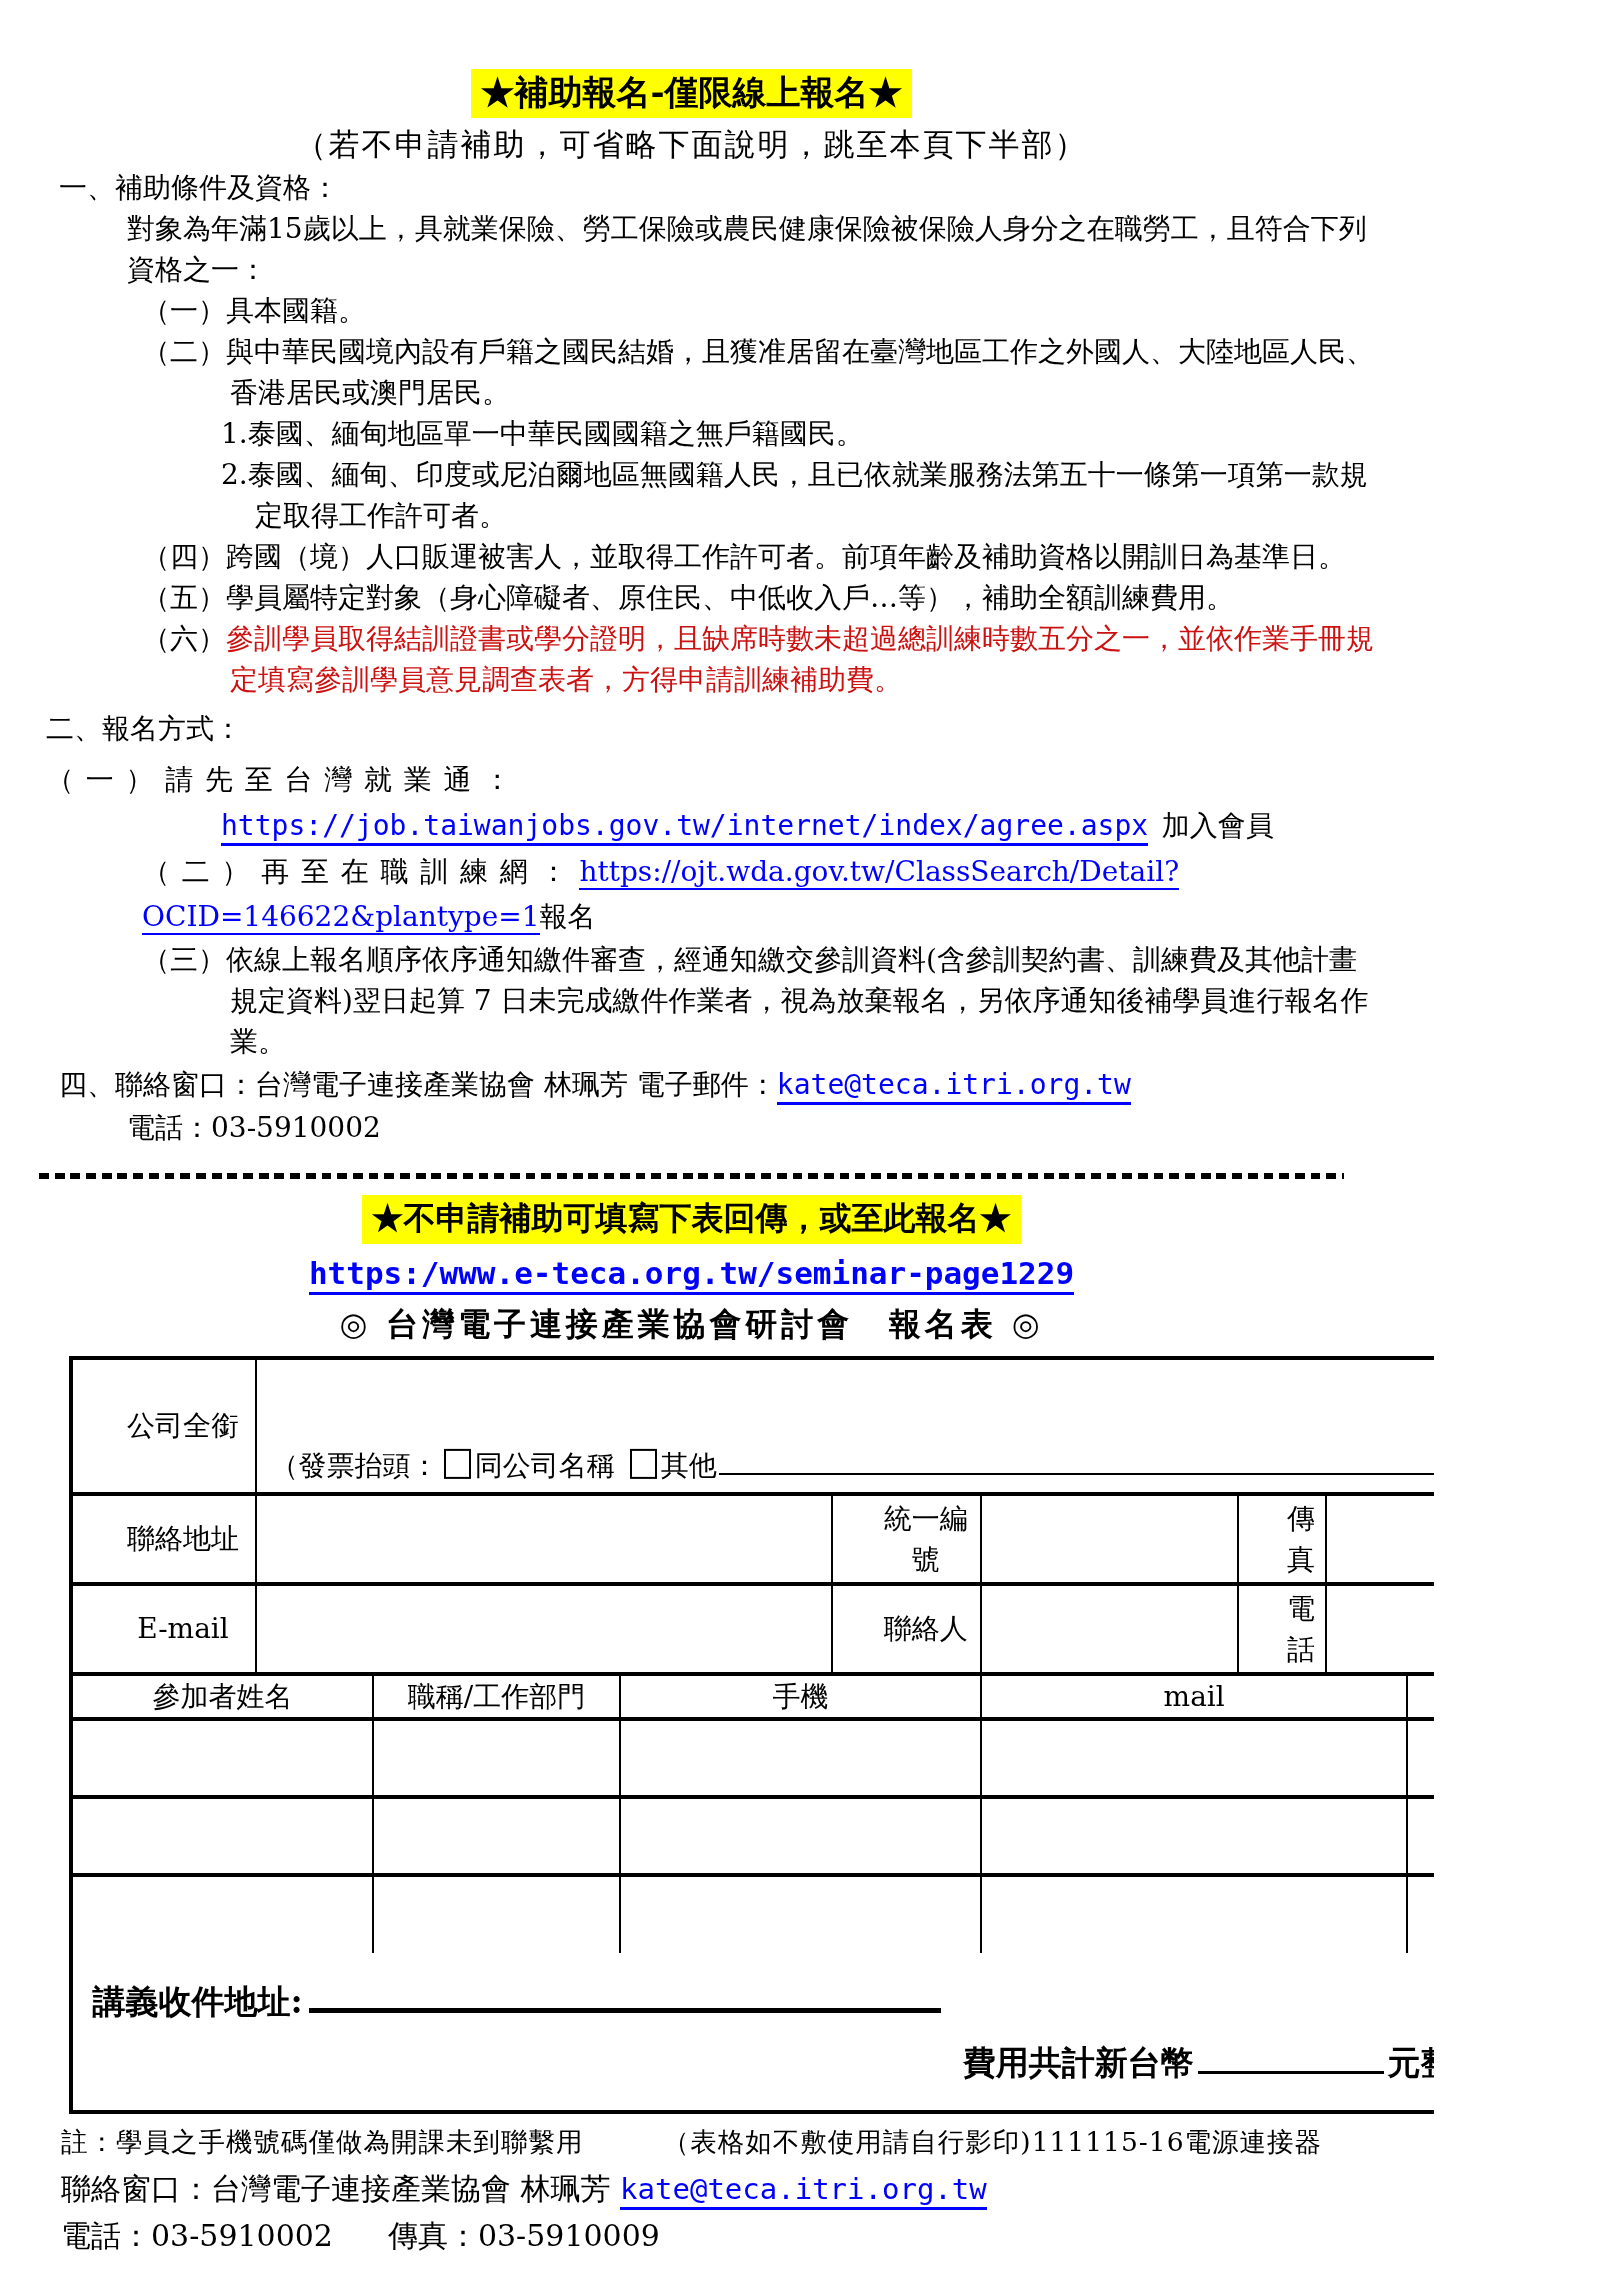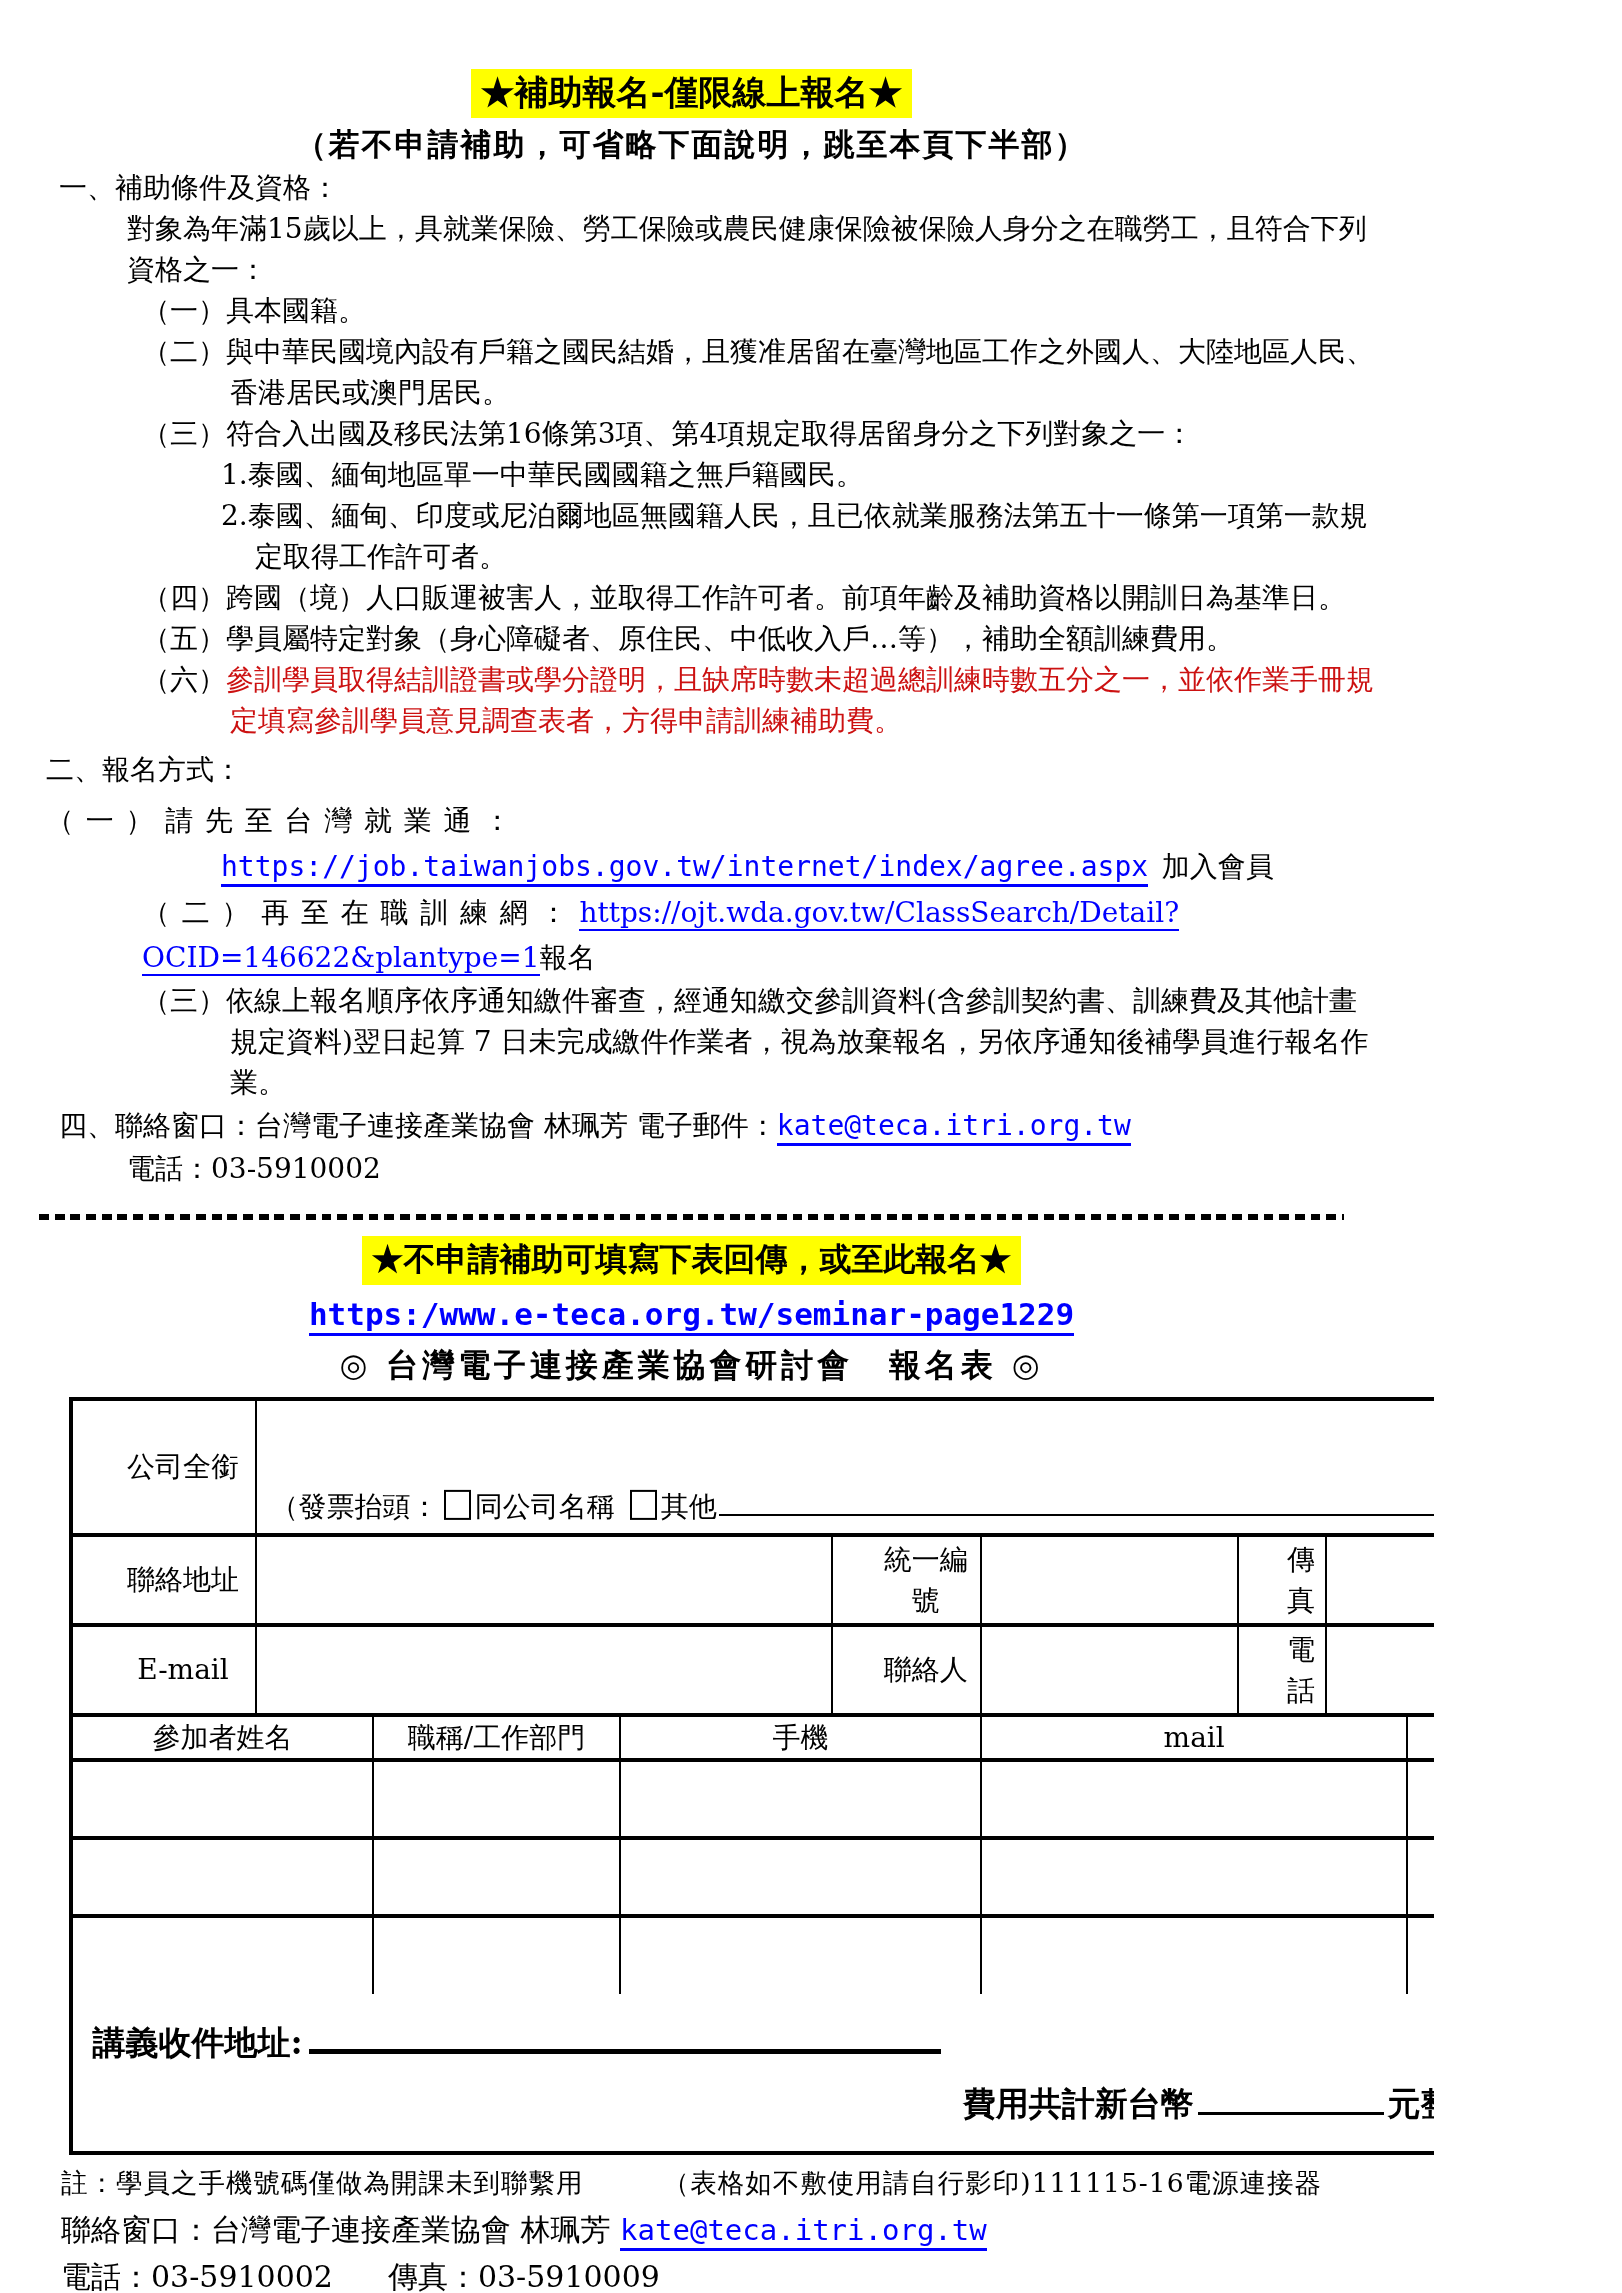--- a/index.html
+++ b/index.html
@@ -17,21 +17,21 @@
   }
   .content { padding-top:69px; padding-right:51px; }
   .center { text-align:center; }
   .hl {
     display:inline-block;
     background:#ffff00;
     font-weight:bold;
     padding:2px 9.8px 3.9px 9.8px;
   }
   .title1 { font-size:34px; line-height:43px; }
-  .subtitle { font-size:31px; font-weight:bold; line-height:45px; margin-top:3.9px; letter-spacing:2px; }
+  .subtitle { font-size:31px; font-weight:normal; line-height:45px; margin-top:3.9px; letter-spacing:2px; }
 
   .sec-head { margin-left:59px; }
   .intro { margin-left:127px; }
   .item { margin-left:142px; }
   .hang { margin-left:142px; padding-left:88px; text-indent:-88px; }
   .subitem { margin-left:221px; }
   .hang2 { margin-left:221px; padding-left:34px; text-indent:-34px; }
   .url-line { margin-left:221px; line-height:47px; }
   .phone-line { margin-left:127px; }
   .red { color:#cc1111; }
@@ -128,21 +128,20 @@
 
   <div class="center">
     <span class="hl title1">★補助報名-僅限線上報名★</span>
   </div>
   <div class="center subtitle">（若不申請補助，可省略下面說明，跳至本頁下半部）</div>
 
   <div class="sec-head">一、補助條件及資格：</div>
   <div class="intro">對象為年滿15歲以上，具就業保險、勞工保險或農民健康保險被保險人身分之在職勞工，且符合下列資格之一：</div>
   <div class="item">（一）具本國籍。</div>
   <div class="item hang">（二）與中華民國境內設有戶籍之國民結婚，且獲准居留在臺灣地區工作之外國人、大陸地區人民、香港居民或澳門居民。</div>
-  <div class="item">（三）符合入出國及移民法第16條第3項、第4項規定取得居留身分之下列對象之一：</div>
   <div class="subitem">1.泰國、緬甸地區單一中華民國國籍之無戶籍國民。</div>
   <div class="subitem hang2">2.泰國、緬甸、印度或尼泊爾地區無國籍人民，且已依就業服務法第五十一條第一項第一款規定取得工作許可者。</div>
   <div class="item">（四）跨國（境）人口販運被害人，並取得工作許可者。前項年齡及補助資格以開訓日為基準日。</div>
   <div class="item">（五）學員屬特定對象（身心障礙者、原住民、中低收入戶…等），補助全額訓練費用。</div>
   <div class="item hang">
     <span>（六）</span><span class="red">參訓學員取得結訓證書或學分證明，且缺席時數未超過總訓練時數五分之一，並依作業手冊規定填寫參訓學員意見調查表者，方得申請訓練補助費。</span>
   </div>
 
   <div class="sec-head sec2 mt">二、報名方式：</div>
   <div class="item sec2 mt">

